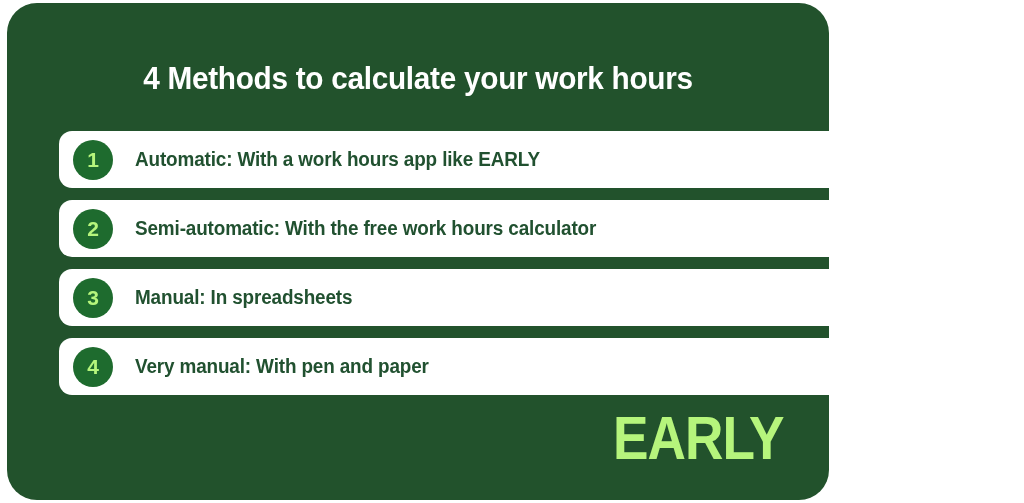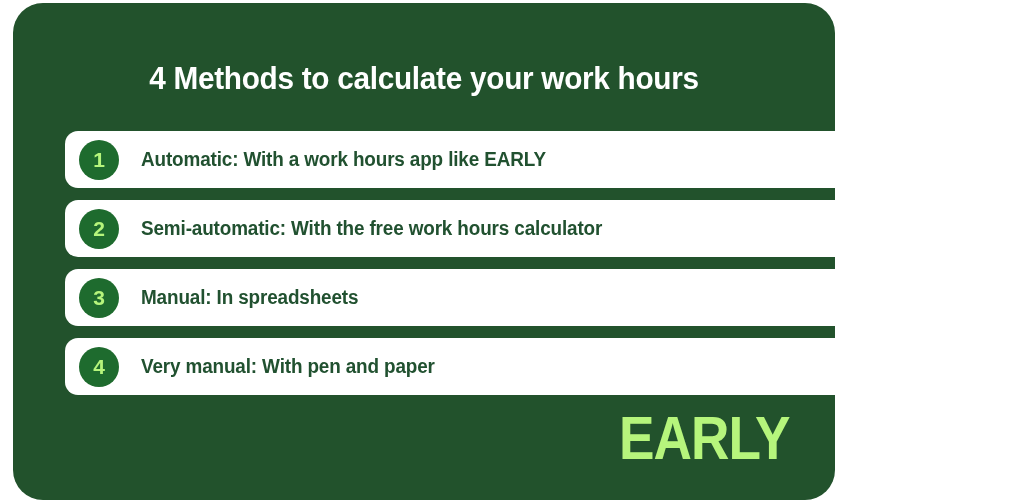--- a/index.html
+++ b/index.html
@@ -10,21 +10,21 @@
   body {
     width: 1024px;
     height: 503px;
     overflow: hidden;
     font-family: "Liberation Sans", sans-serif;
   }
 
   
   .card {
     position: absolute;
-    left: 13px;
+    left: 7px;
     top: 3px;
     width: 822px;
     height: 497px;
     background: #22522c;
     border-radius: 30px;
     box-sizing: border-box;
     overflow: hidden;
   }
 
   

